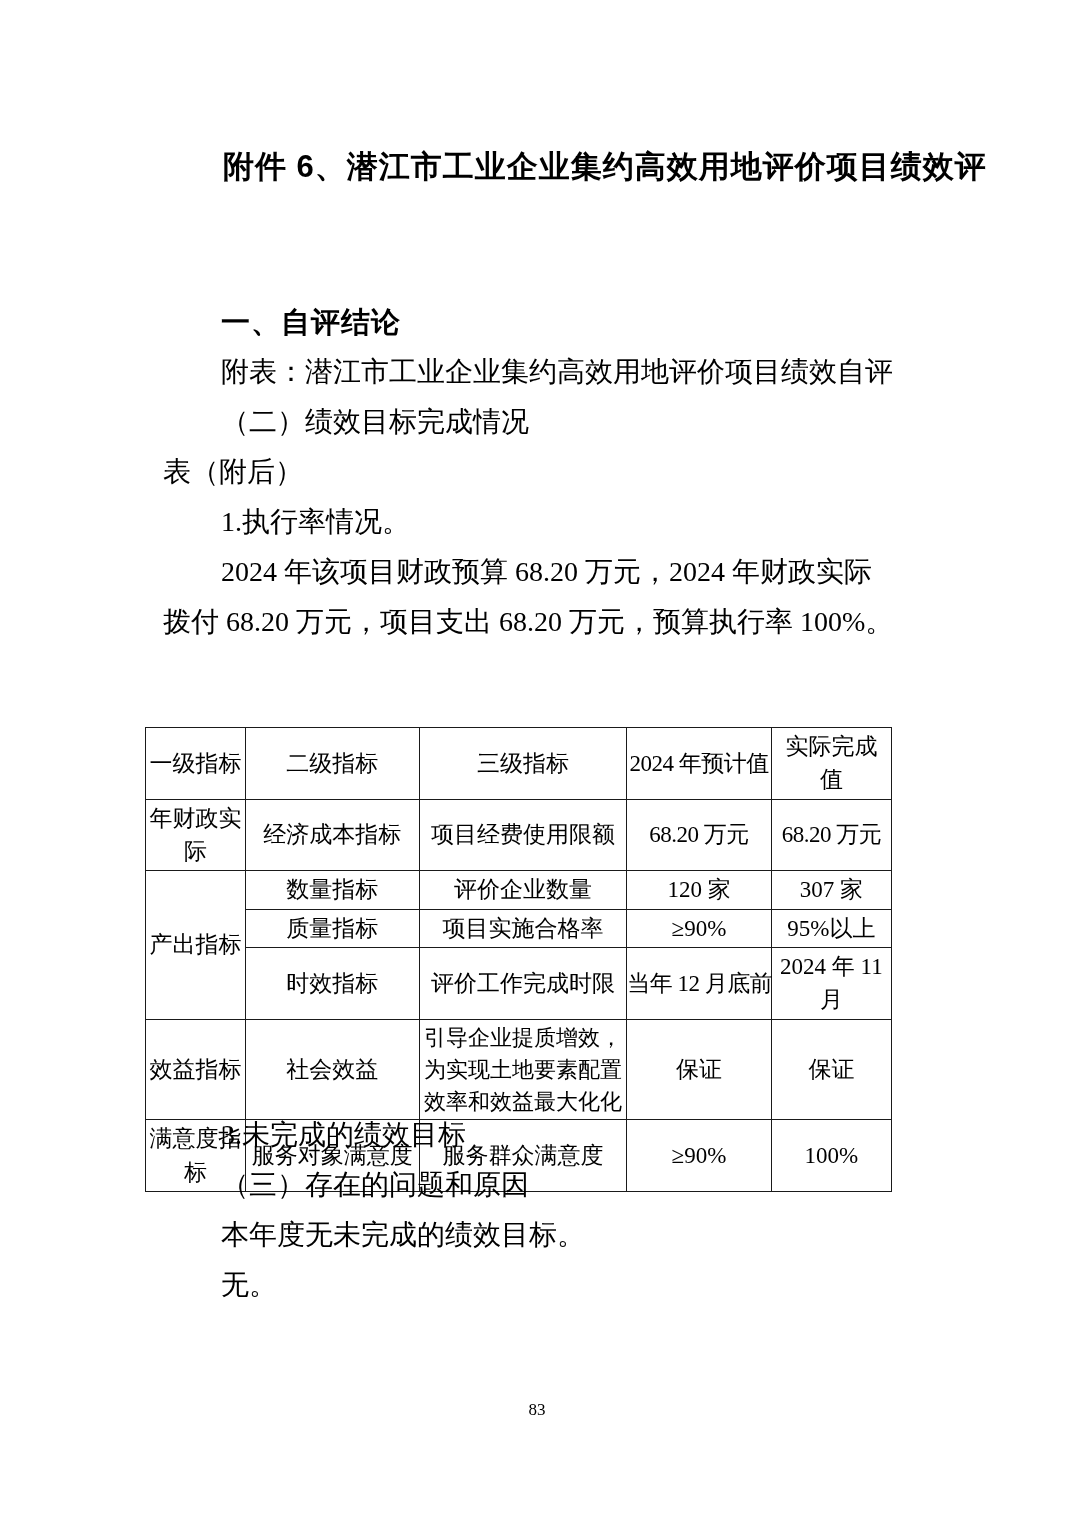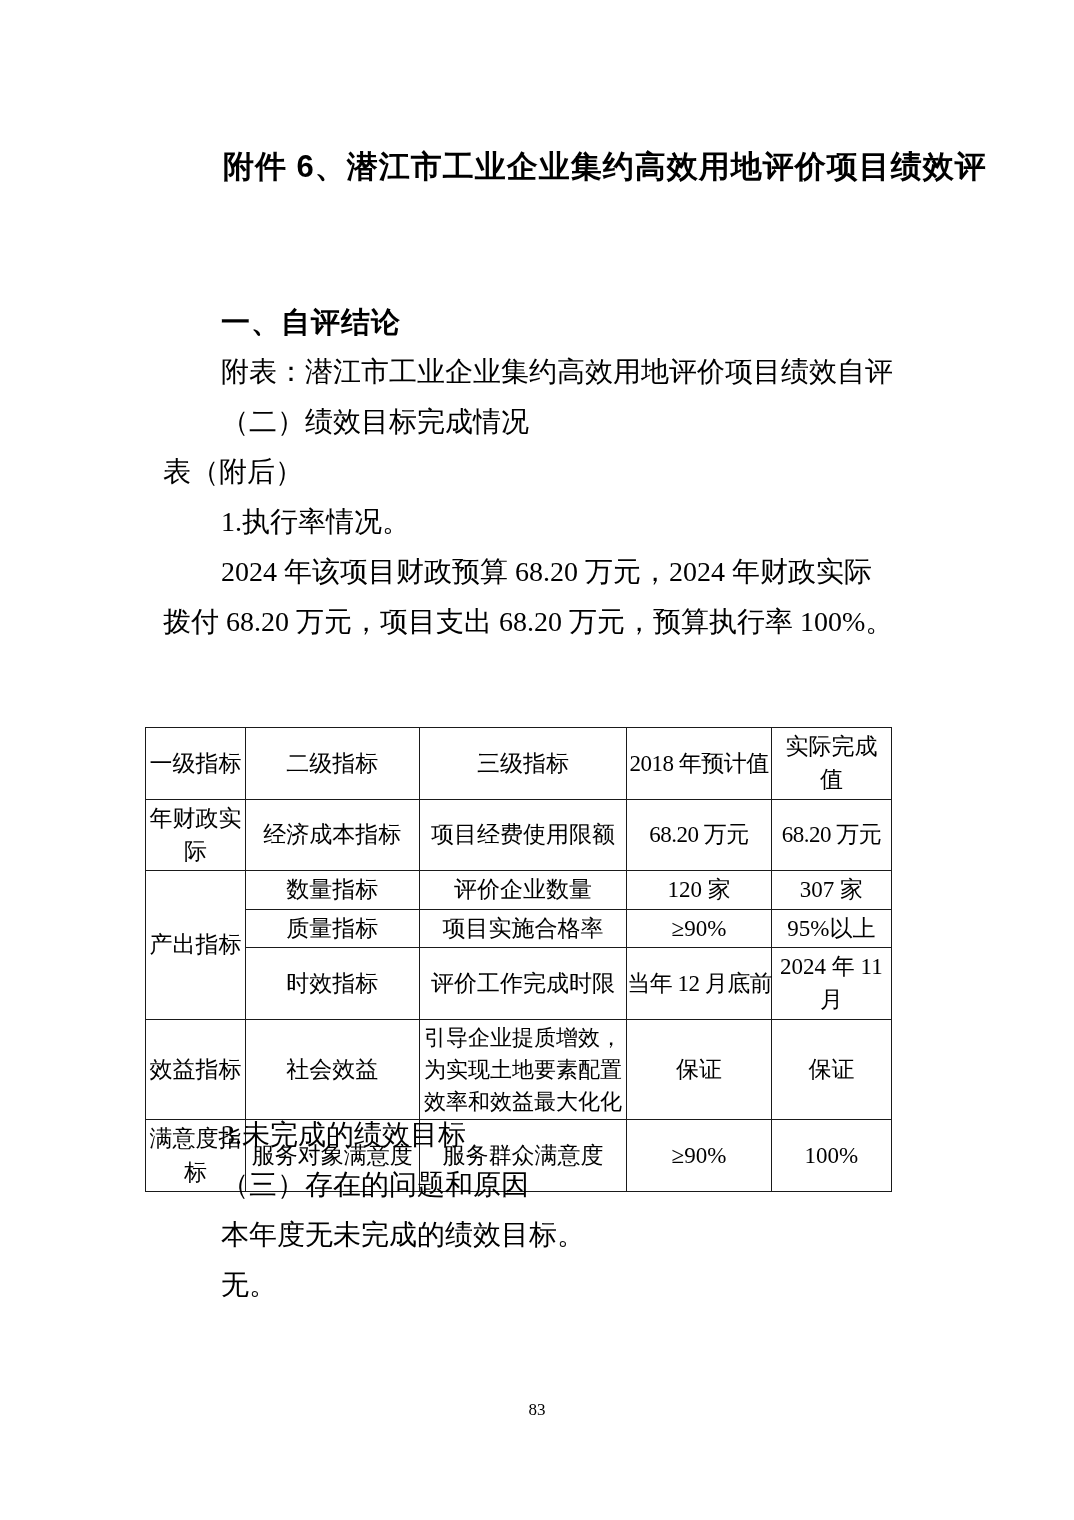--- a/index.html
+++ b/index.html
@@ -67,21 +67,21 @@
         <col style="width:23.3%">
         <col style="width:27.8%">
         <col style="width:19.4%">
         <col style="width:16.1%">
     </colgroup>
     <tbody>
         <tr style="height:60px">
       <th>一级指标</th>
       <th>二级指标</th>
       <th>三级指标</th>
-      <th class="nw">2018 年预计值</th>
+      <th class="nw">2024 年预计值</th>
       <th>实际完成值</th>
     </tr>
     <tr style="height:55px">
       <td>年财政实际</td>
       <td>经济成本指标</td>
       <td>项目经费使用限额</td>
       <td class="nw">68.20 万元</td>
       <td class="nw">68.20 万元</td>
     </tr>
     <tr style="height:31px">

